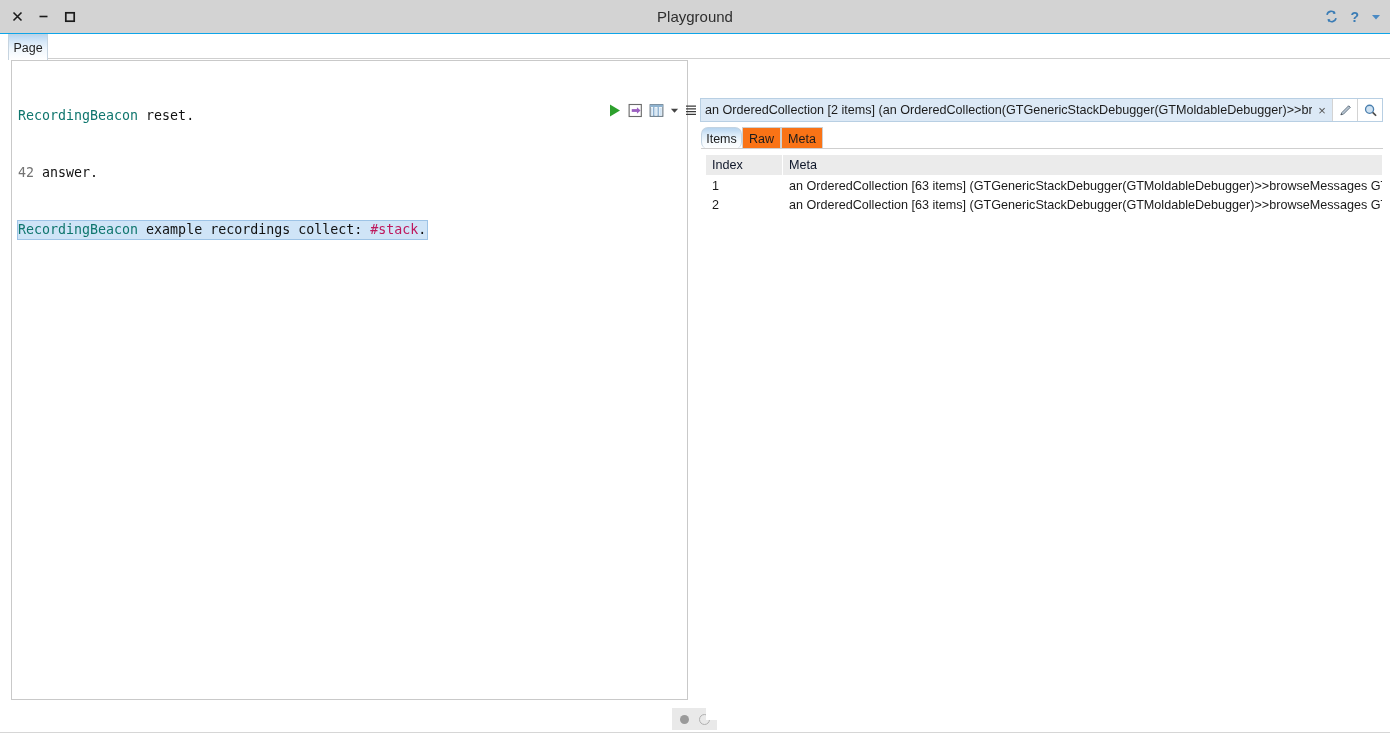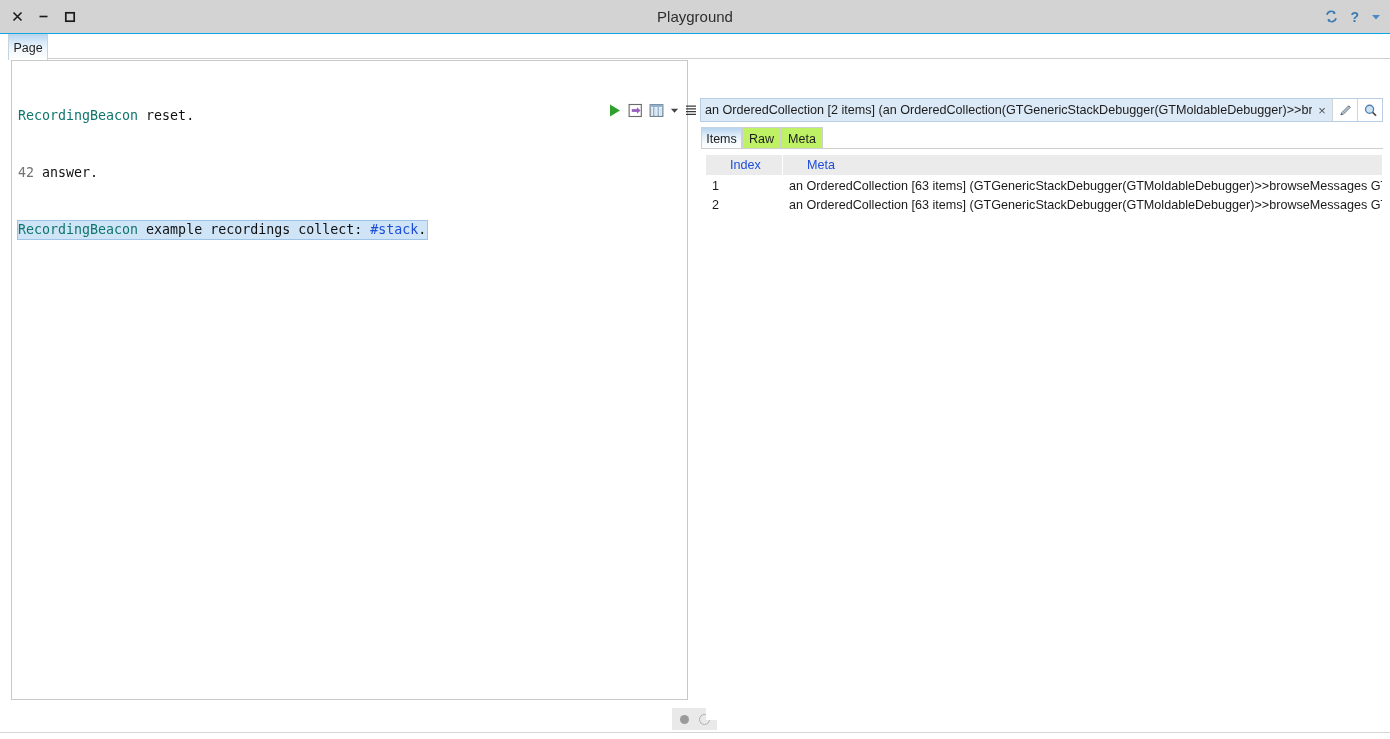--- a/index.html
+++ b/index.html
@@ -149,21 +149,21 @@
     background: #cfe4f7;
     border: 1px solid #9dc3e6;
     margin-left: -1px;
     padding: 0 1px 0 0;
     box-sizing: border-box;
     height: 20px;
     line-height: 18px;
   }
   .tok-class { color: #0f766e; }
   .tok-num   { color: #737373; }
-  .tok-sym   { color: #1d4ed8; }
+  .tok-sym   { color: #be185d; }
   .tok-plain { color: #111111; }
 
   
   .pager {
     position: absolute;
     left: 672px;
     top: 648px;
     width: 45px;
     height: 22px;
     background: #e9e9e9;
@@ -257,23 +257,24 @@
     justify-content: center;
     font-size: 12.5px;
     color: #1c1c1c;
     cursor: pointer;
     border: 1px solid #cdcdcd;
     border-bottom: none;
   }
   .insp-tab.active {
     background: linear-gradient(to bottom, #b6d4ef 0%, #d9eaf8 30%, #f3f9fd 65%, #ffffff 100%);
     border-color: #c2d3e2;
+    border-radius: 7px;
   }
   .insp-tab.inactive {
-    background: #bef264;
+    background: #f97316;
     border-color: #cfcfcf;
   }
   .insp-tabs-underline {
     position: absolute;
     left: 0;
     right: 0;
     bottom: 0;
     height: 1px;
     background: #cfcfcf;
   }
@@ -289,24 +290,24 @@
     overflow: hidden;
   }
   .thead {
     display: flex;
     height: 20px;
     background: #ebebeb;
     border-bottom: 1px solid #ffffff;
   }
   .th {
     font-size: 12.6px;
-    color: #1d4ed8;
-    display: flex;
-    align-items: center;
-    padding-left: 24px;
+    color: #0f172a;
+    display: flex;
+    align-items: center;
+    padding-left: 6px;
     box-sizing: border-box;
     cursor: pointer;
   }
   .th.index-col { width: 77px; border-right: 1px solid #ffffff; }
   .th.item-col  { flex: 1; }
   .trow {
     display: flex;
     height: 19px;
     cursor: pointer;
   }

